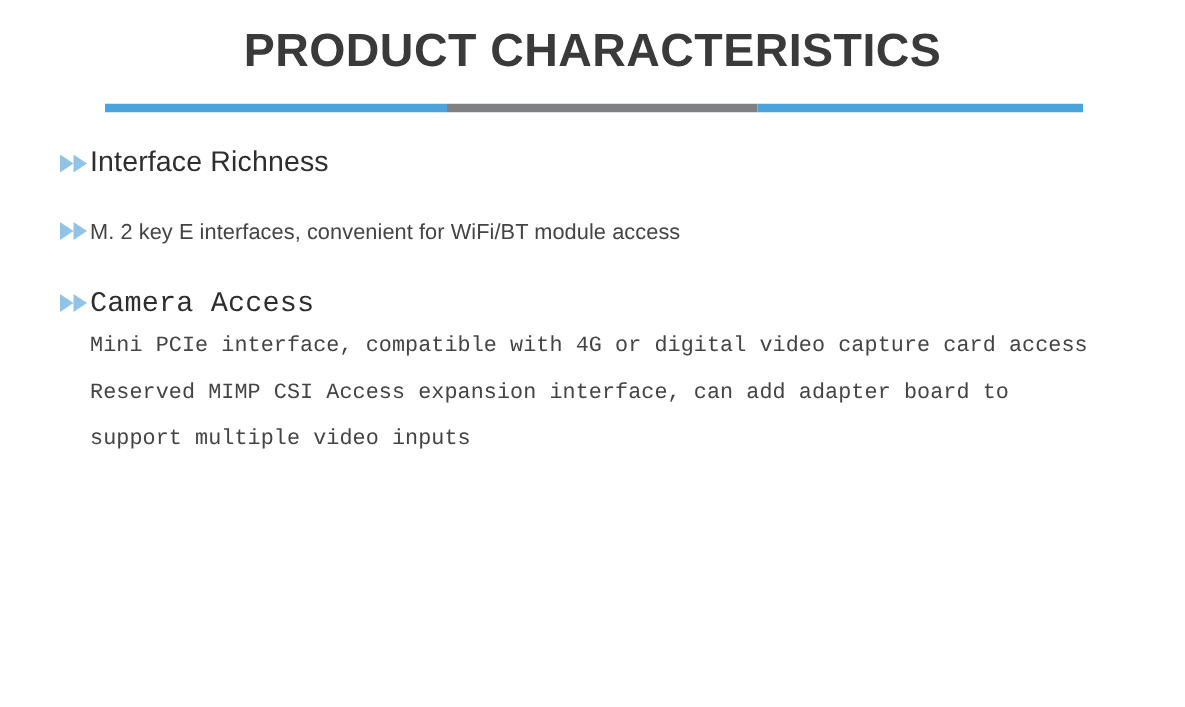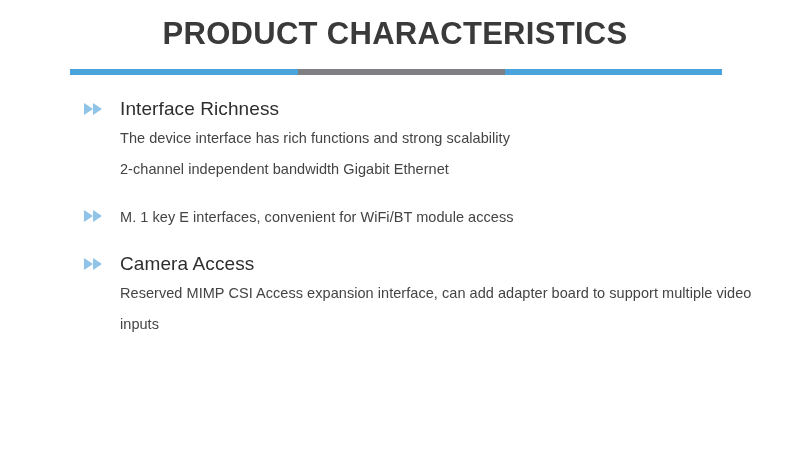--- a/index.html
+++ b/index.html
@@ -57,25 +57,24 @@
   
   .content {
     position: absolute;
     top: 95px;
     left: 0;
     width: 790px;
   }
 
   .section {
     position: relative;
-    padding-left: 40px;
+    padding-left: 24px;
     margin-bottom: 17px;
-    margin-left: 44px;
   }
-  .section:last-child { margin-bottom: 0; }
+  .section:last-child { margin-bottom: 0; font-family: Liberation Mono, monospace; }
 
   .bullet-icon {
     position: absolute;
     left: 40px;
     top: 8px;
     width: 20px;
     height: 12px;
     line-height: 0;
   }
   .bullet-icon svg {
@@ -121,45 +120,42 @@
   <div class="content">
 
     <div class="section">
       <span class="bullet-icon">
         <svg width="20" height="12" viewBox="0 0 20 12" xmlns="http://www.w3.org/2000/svg">
           <polygon points="0,0 9,6 0,12" fill="#8FC4E8"></polygon>
           <polygon points="9,0 18,6 9,12" fill="#8FC4E8"></polygon>
         </svg>
       </span>
       <div class="section-heading">Interface Richness</div>
-      <div class="section-lines">
-        <div class="detail-line">The device interface has rich functions and strong scalability</div>
-        <div class="detail-line">2-channel independent bandwidth Gigabit Ethernet</div>
-      </div>
     </div>
 
     <div class="section">
       <span class="bullet-icon">
         <svg width="20" height="12" viewBox="0 0 20 12" xmlns="http://www.w3.org/2000/svg">
           <polygon points="0,0 9,6 0,12" fill="#8FC4E8"></polygon>
           <polygon points="9,0 18,6 9,12" fill="#8FC4E8"></polygon>
         </svg>
       </span>
       <div class="section-lines">
-        <div class="detail-line">M. 1 key E interfaces, convenient for WiFi/BT module access</div>
+        <div class="detail-line">M. 2 key E interfaces, convenient for WiFi/BT module access</div>
       </div>
     </div>
 
     <div class="section">
       <span class="bullet-icon">
         <svg width="20" height="12" viewBox="0 0 20 12" xmlns="http://www.w3.org/2000/svg">
           <polygon points="0,0 9,6 0,12" fill="#8FC4E8"></polygon>
           <polygon points="9,0 18,6 9,12" fill="#8FC4E8"></polygon>
         </svg>
       </span>
       <div class="section-heading">Camera Access</div>
       <div class="section-lines">
+        <div class="detail-line">Mini PCIe interface, compatible with 4G or digital video capture card access</div>
         <div class="detail-line">Reserved MIMP CSI Access expansion interface, can add adapter board to support multiple video inputs</div>
       </div>
     </div>
 
   </div>
 </div>
 
 </body></html>

